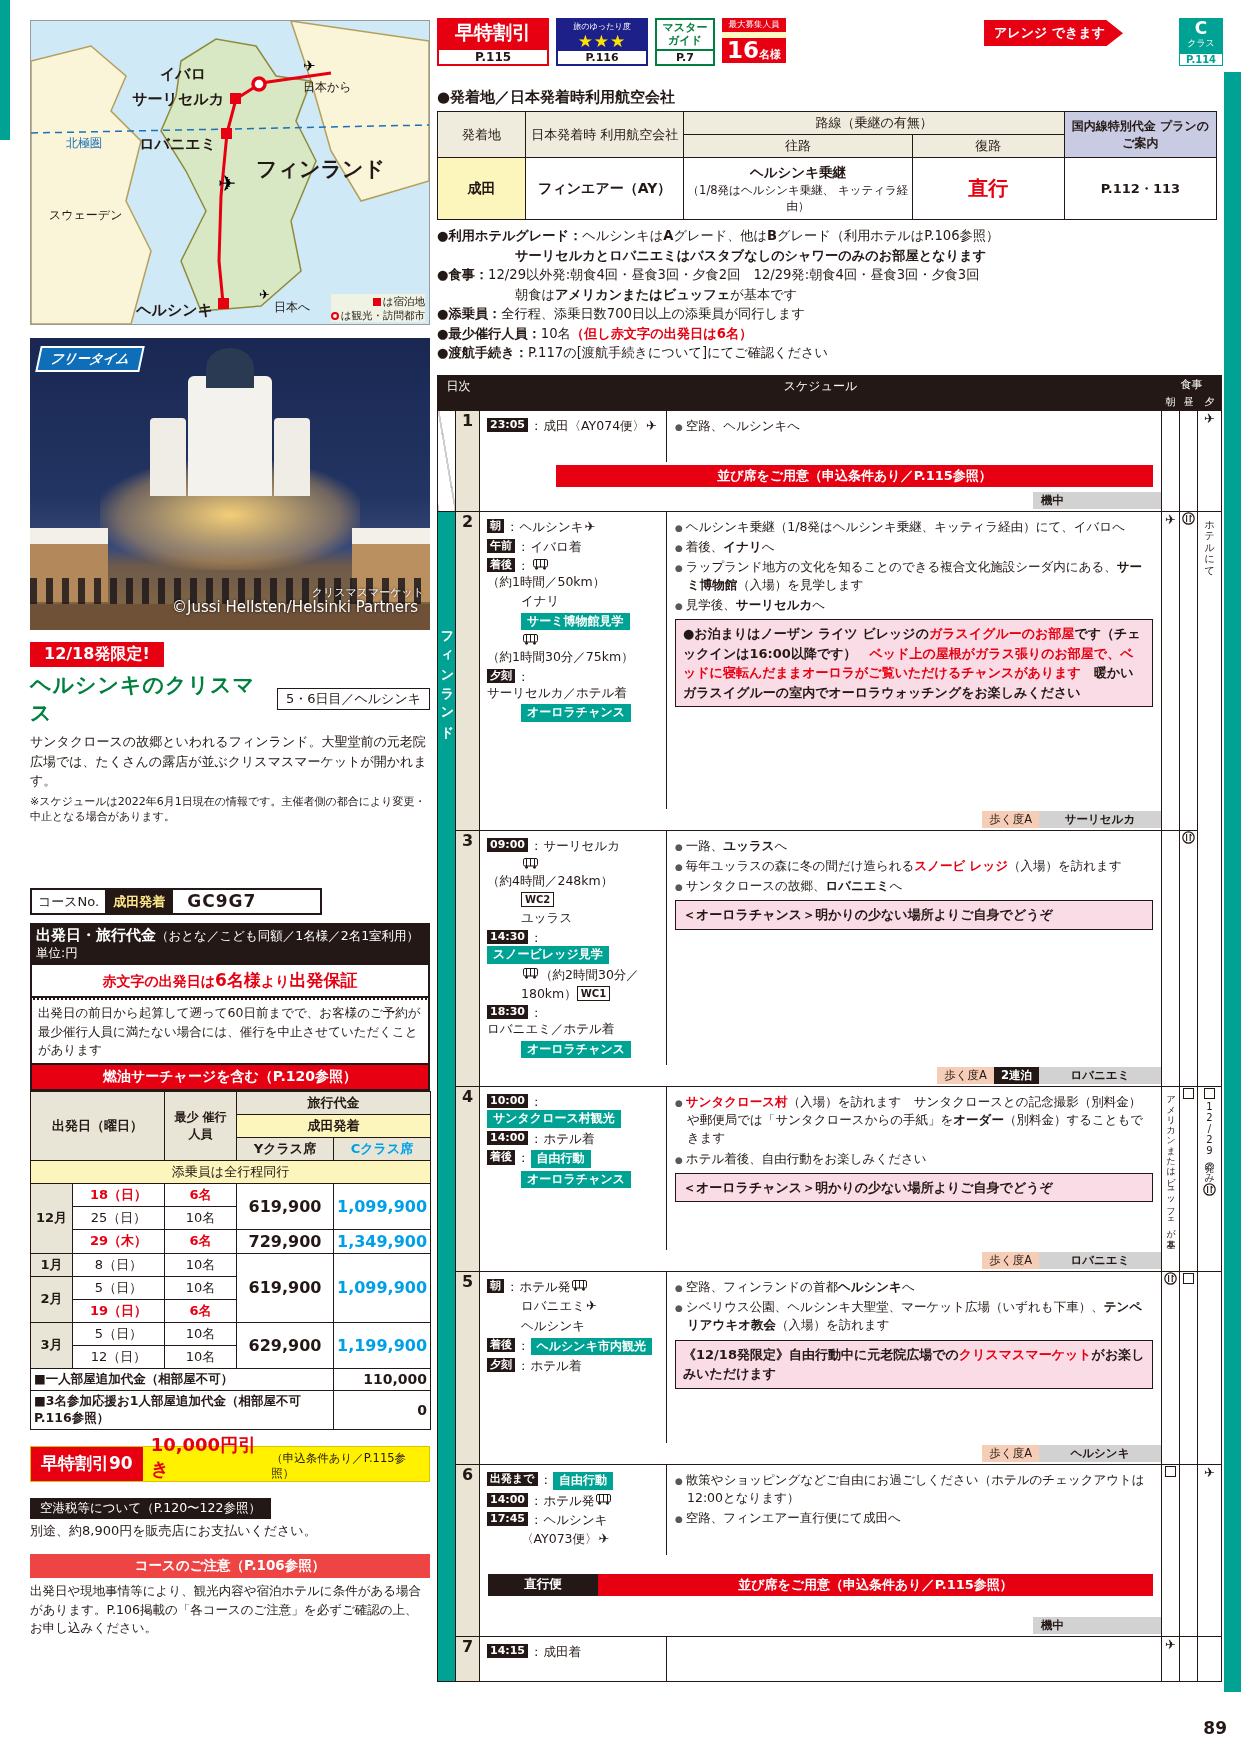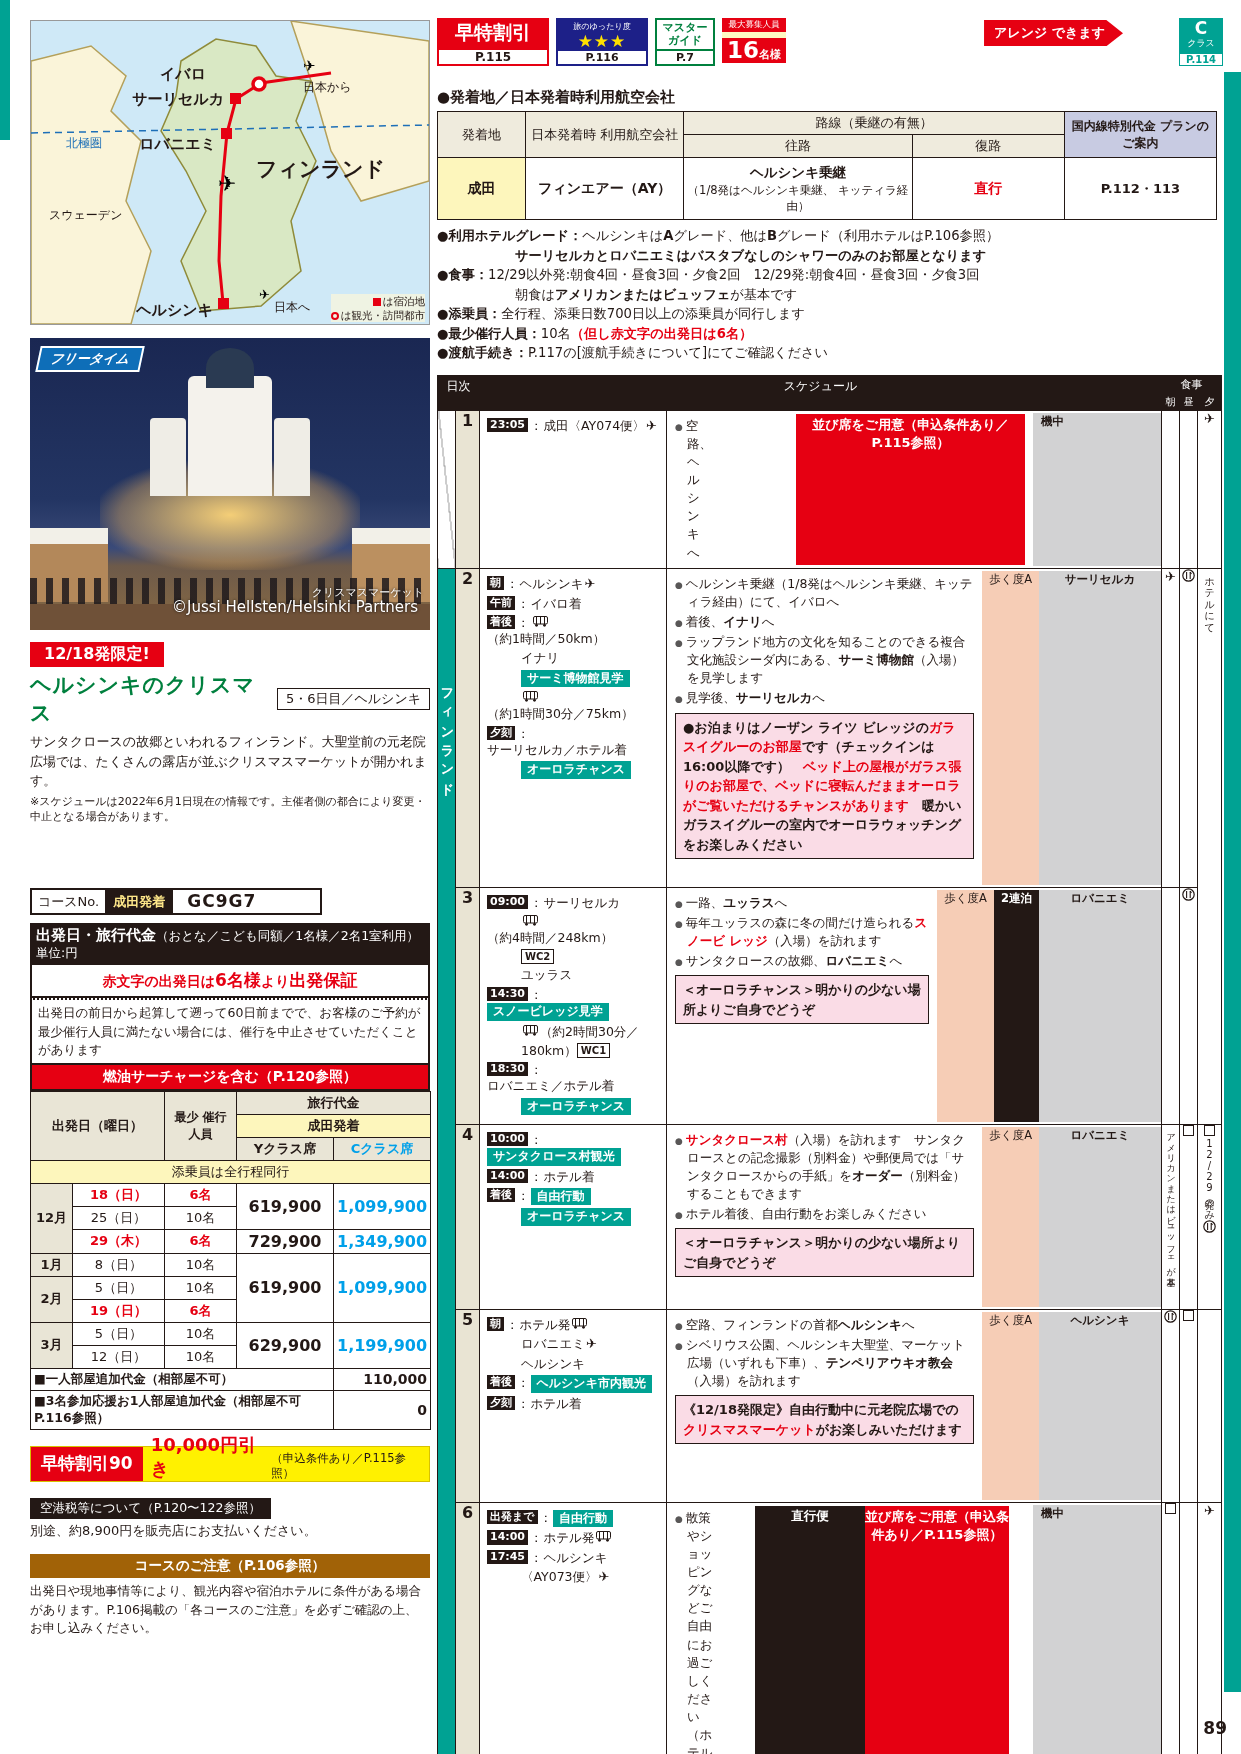--- a/index.html
+++ b/index.html
@@ -65,21 +65,21 @@
 table.price .redcell{color:#e60012;font-weight:bold}
 table.price td.extra-l{text-align:left;font-weight:bold;font-size:12.5px}
 table.price td.extra-v{text-align:right;font-weight:bold;font-size:14px}
 #discount{margin-top:16px;display:flex;height:36px;border:1px solid #d8c200}
 #discount .dlbl{background:#e60012;color:#fff;font-weight:bold;font-size:17px;display:flex;align-items:center;padding:0 10px}
 #discount .damt{background:#fff100;flex:1;display:flex;align-items:flex-end;padding:0 8px;gap:3px}
 #discount .damt .yen{color:#e60012;font-weight:bold;font-size:18px}
 #discount .damt .cond{font-size:11.5px}
 .tax-chip{margin-top:16px;display:inline-block;background:#231815;color:#fff;font-size:12.5px;padding:2px 10px}
 .tax-body{margin-top:3px;font-size:13px}
-.caution-bar{margin-top:14px;background:#a16207;color:#fff;font-weight:bold;text-align:center;font-size:13.5px;padding:3px 0}
+.caution-bar{margin-top:14px;background:#ef4444;color:#fff;font-weight:bold;text-align:center;font-size:13.5px;padding:3px 0}
 .caution-body{margin-top:4px;font-size:12.5px;line-height:1.5}
 
 #badges{display:flex;align-items:flex-start;gap:7px;height:64px;position:relative}
 .bg1{width:112px}
 .bg1 .t{background:#e60012;color:#fff;font-weight:bold;font-size:19px;text-align:center;padding:2px 0}
 .bg1 .p{border:2px solid #e60012;background:#fff;text-align:center;font-weight:bold;font-size:12px}
 .bg2{width:92px;background:#1d2088;border:2px solid #1d2088;text-align:center}
 .bg2 .tt{color:#fff;font-size:9px;transform:scale(.9)}
 .bg2 .st{color:#ffe100;font-size:17px;letter-spacing:1px;line-height:1}
 .bg2 .p{background:#fff;font-size:11px;font-weight:bold;margin-top:1px}
@@ -113,21 +113,21 @@
 #bullets .cont{padding-left:78px;text-indent:0}
 
 table.sched{border-collapse:collapse;margin-top:12px;width:784px;table-layout:fixed;font-size:12.5px}
 table.sched th,table.sched td{border:1.5px solid #231815;vertical-align:top;padding:0}
 table.sched th{background:#231815;color:#fff;font-weight:normal;font-size:12px;text-align:center;padding:2px 0}
 td.strip{background:#00a293;width:18px}
 td.strip .vtx{writing-mode:vertical-rl;text-orientation:upright;color:#fff;font-weight:bold;font-size:13px;margin:110px auto 0;letter-spacing:4px}
 td.strip1{background:linear-gradient(to top right,#fff 48.5%,#9b9b9b 48.5%,#9b9b9b 51.5%,#fff 51.5%)}
 td.dayn{background:#e9e4d3;text-align:center;font-weight:bold;font-size:16px;vertical-align:bottom;padding-bottom:4px}
 td.meal{text-align:center;padding-top:6px;font-size:10px}
-.day-content{display:flex;flex-direction:row;height:100%}
+.day-content{display:flex;flex-direction:column;height:100%}
 .day-main{display:flex;flex:1}
 .lines{width:186px;padding:7px 2px 4px 7px;flex-shrink:0}
 .line{margin-bottom:3px;line-height:1.3;display:flex;align-items:flex-start;flex-wrap:wrap}
 .line .pad{width:34px;flex-shrink:0}
 .tbadge{background:#231815;color:#fff;font-weight:bold;font-size:11px;padding:0 3px;margin-right:1px;white-space:nowrap}
 .colon{margin:0 1px}
 .ttag{background:#00a293;color:#fff;font-weight:bold;font-size:12px;padding:1px 6px;white-space:nowrap}
 .wcbox{border:1.2px solid #231815;font-size:10px;padding:0 3px;font-weight:bold}
 .descbox{flex:1;border-left:1.5px solid #231815;padding:6px 8px 4px 8px;line-height:1.45}
 .bullet{padding-left:12px;text-indent:-12px;margin-bottom:2px}
@@ -368,21 +368,21 @@
       <th class="lav" rowspan="2" style="font-size:12px">国内線特別代金 プランのご案内</th>
     </tr>
     <tr>
       <th class="hdr">往路</th>
       <th class="hdr">復路</th>
     </tr>
     <tr style="height:62px">
       <td class="nat">成田</td>
       <td class="al">フィンエアー（AY）</td>
       <td class="route"><b>ヘルシンキ乗継</b><br><span class="sm">（1/8発はヘルシンキ乗継、 キッティラ経由）</span></td>
-      <td class="red b" style="font-size:14px">直行</td>
+      <td class="red b" style="font-size:20px">直行</td>
       <td class="b">P.112・113</td>
     </tr>
   </tbody>
     </table>
 
   <div id="bullets">
       <div class="row"><span style="font-weight: bold;">●利用ホテルグレード：</span><span>ヘルシンキは</span><span style="font-weight: bold;">A</span><span>グレード、他は</span><span style="font-weight: bold;">B</span><span>グレード（利用ホテルはP.106参照）</span></div>
       <div class="row cont"><span style="font-weight: bold;">サーリセルカとロバニエミはバスタブなしのシャワーのみのお部屋となります</span></div>
       <div class="row"><span style="font-weight: bold;">●食事：</span><span>12/29以外発:朝食4回・昼食3回・夕食2回　12/29発:朝食4回・昼食3回・夕食3回</span></div>
       <div class="row cont"><span>朝食は</span><span style="font-weight: bold;">アメリカンまたはビュッフェ</span><span>が基本です</span></div>

